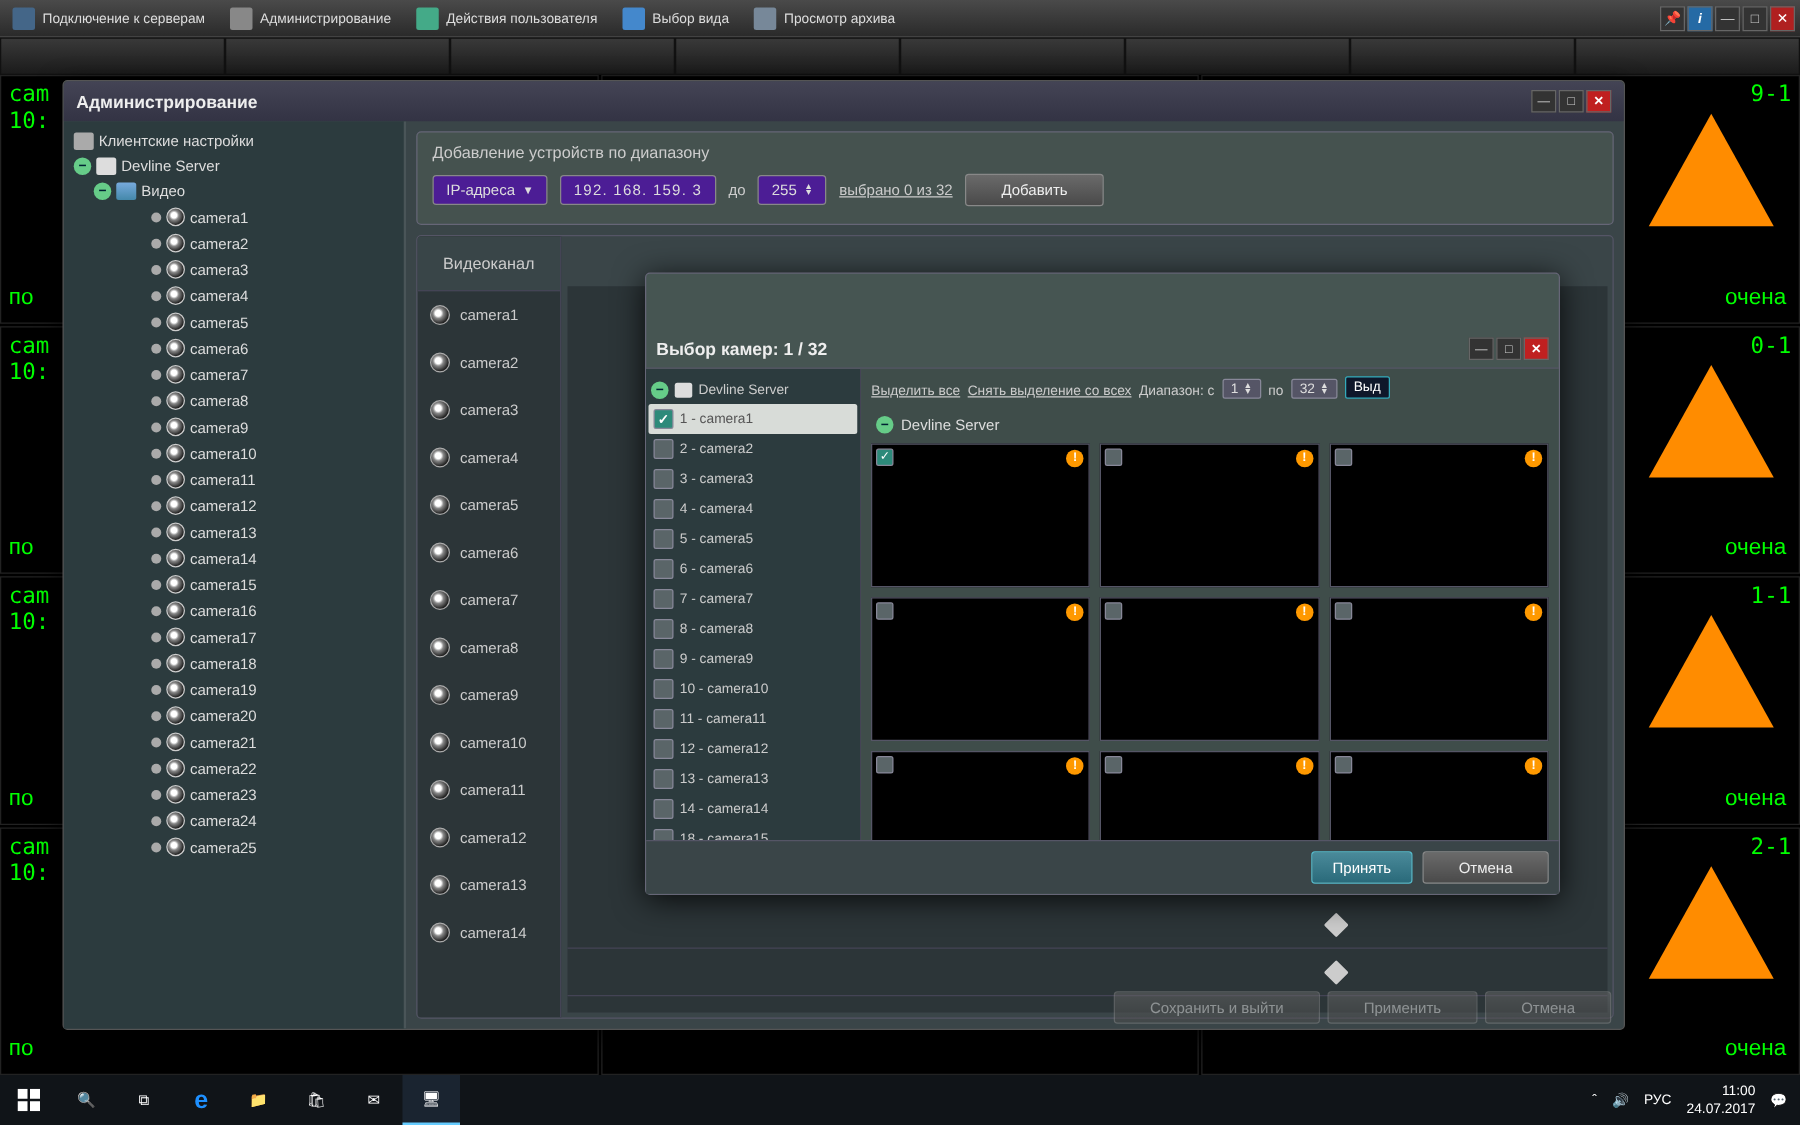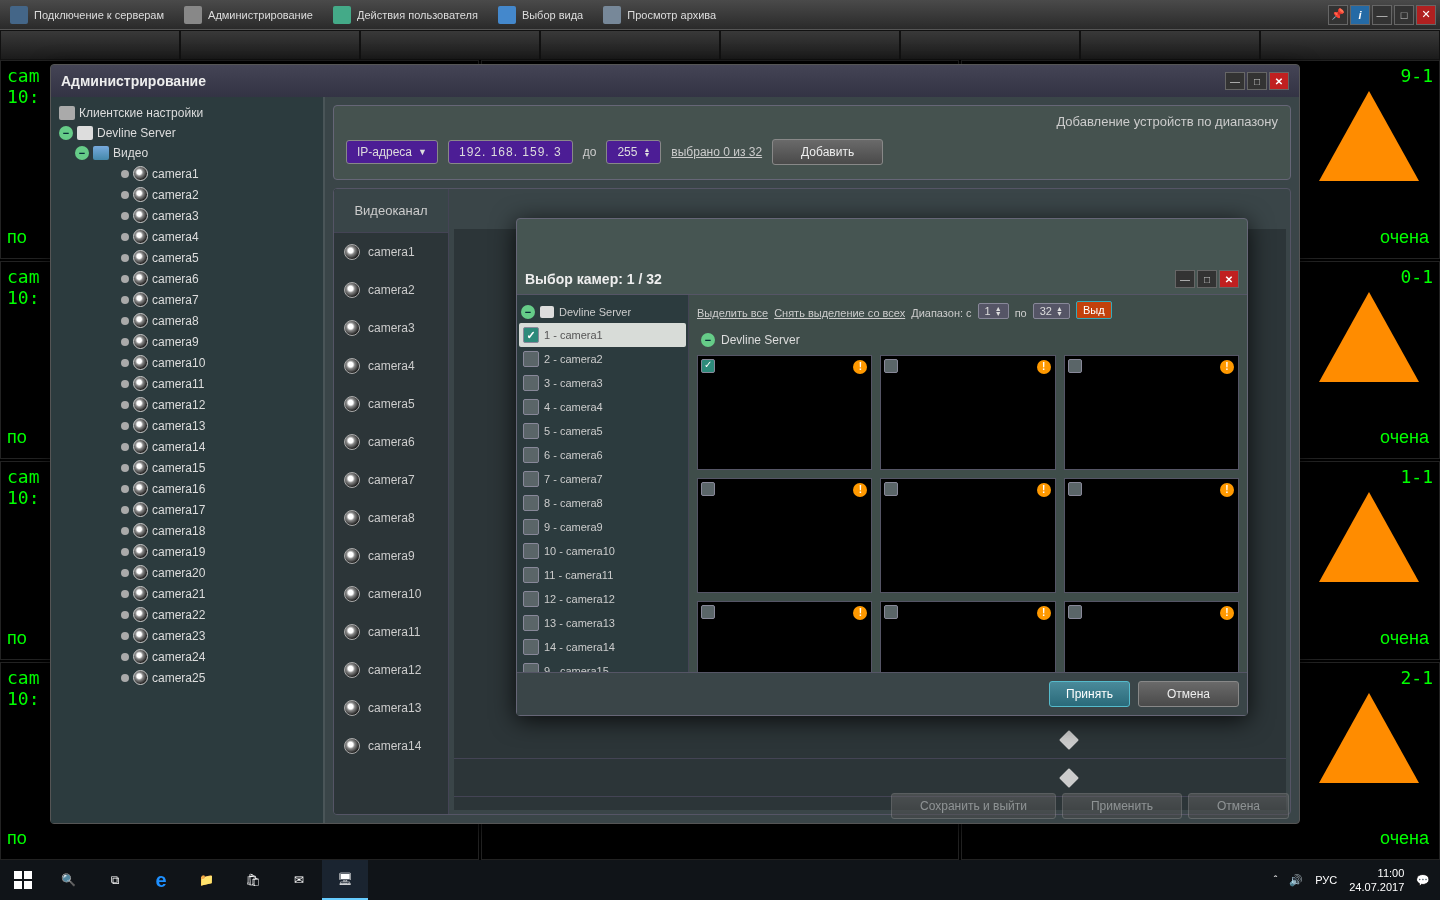--- a/index.html
+++ b/index.html
@@ -46,21 +46,21 @@
 .tree-ico.cam { background: radial-gradient(circle at 40% 40%, #fff 20%, #888 35%, #222 70%); border-radius: 50%; width: 15px; height: 15px; border: 1px solid #ccc; }
 .tree-ico.serv { background: #ddd; }
 .tree-ico.monitor { background: linear-gradient(#7ad,#48a); }
 .tree-ico.tools { background: #aaa; }
 
 
 .right { flex: 1; display: flex; flex-direction: column; padding: 8px; gap: 8px; overflow: hidden; position: relative; }
 
 
 .range-panel { background: #45524f; border: 1px solid #667; border-radius: 4px; padding: 8px 12px 14px; }
-.range-panel legend { color: #ccc; font-size: 13px; padding-bottom: 10px; display: block; text-align: right; }
+.range-panel legend { color: #ccc; font-size: 13px; padding-bottom: 10px; display: block; }
 .range-row { display: flex; align-items: center; gap: 10px; }
 .combo, .field { background: #4c1d95; border: 1px solid #888; border-radius: 3px; padding: 4px 10px; color: #ddd; font-size: 12px; display: flex; align-items: center; gap: 6px; }
 .combo .arr { font-size: 9px; }
 .link-u { color: #ccc; text-decoration: underline; font-size: 12px; }
 .btn { background: linear-gradient(#6a6a6a,#4a4a4a); border: 1px solid #888; border-radius: 3px; padding: 5px 28px; color: #eee; cursor: pointer; font-size: 12px; }
 .spinner { display: flex; flex-direction: column; font-size: 7px; line-height: 5px; }
 
 
 .channels-panel { flex: 1; background: #3a4548; border: 1px solid #556; border-radius: 4px; overflow: hidden; position: relative; }
 .ch-list { position: absolute; left: 0; top: 0; bottom: 0; width: 115px; background: #2c3538; border-right: 1px solid #445; overflow-y: auto; }
@@ -85,21 +85,21 @@
 .dlg-row.l1 { padding-left: 2px; }
 .chk { width: 16px; height: 16px; background: #5a6568; border: 1px solid #889; border-radius: 2px; display: flex; align-items: center; justify-content: center; flex-shrink: 0; }
 .chk.on { background: #2d8a7a; }
 .chk.on::after { content: "✓"; color: #fff; font-size: 11px; font-weight: bold; }
 .dlg-row.sel { background: #d8dcd8; color: #555; border-radius: 2px; }
 
 .dlg-main { flex: 1; display: flex; flex-direction: column; background: #3f4d4a; overflow: hidden; }
 .dlg-top { padding: 6px 8px; display: flex; align-items: flex-end; gap: 6px; font-size: 11px; color: #ccc; flex-wrap: nowrap; white-space: nowrap; }
 .dlg-top a { color: #ccc; text-decoration: underline; cursor: pointer; }
 .mini-combo { background: #556; border: 1px solid #889; border-radius: 2px; padding: 1px 6px; display: flex; align-items: center; gap: 4px; color: #ddd; }
-.mini-btn { background: #c2410c; border: 1px solid #3ab; padding: 2px 6px; color: #fff; border-radius: 2px; cursor: pointer; }
+.mini-btn { background: #0f172a; border: 1px solid #3ab; padding: 2px 6px; color: #fff; border-radius: 2px; cursor: pointer; }
 
 .dlg-grid-wrap { flex: 1; overflow: auto; padding: 4px 8px; }
 .group-head { display: flex; align-items: center; gap: 6px; padding: 4px; color: #ddd; font-size: 12px; }
 .thumb-grid { display: grid; grid-template-columns: repeat(3, 1fr); gap: 8px; padding: 4px 0; }
 .thumb { background: #000; border: 1px solid #556; height: 115px; position: relative; }
 .thumb .tchk { position: absolute; top: 3px; left: 3px; width: 14px; height: 14px; background: #5a6568; border: 1px solid #889; border-radius: 2px; }
 .thumb .tchk.on { background: #2d8a7a; }
 .thumb .tchk.on::after { content: "✓"; color: #fff; font-size: 10px; position: absolute; top: -1px; left: 2px; }
 .thumb .warn { position: absolute; top: 4px; right: 4px; width: 14px; height: 14px; background: #f90; border-radius: 50%; color: #fff; font-size: 10px; text-align: center; line-height: 14px; font-weight: bold; }
 
@@ -539,21 +539,21 @@
           <div class="dlg-row l2">
             <span class="chk "></span>
             <span>13 - camera13</span>
           </div>
           <div class="dlg-row l2">
             <span class="chk "></span>
             <span>14 - camera14</span>
           </div>
           <div class="dlg-row l2">
             <span class="chk "></span>
-            <span>9 - camera15</span>
+            <span>18 - camera15</span>
           </div>
           <div class="dlg-row l2">
             <span class="chk "></span>
             <span>16 - camera16</span>
           </div>
         </div>
     </div>
     <div class="dlg-main">
       <div class="dlg-top">
         <a>Выделить все</a>

